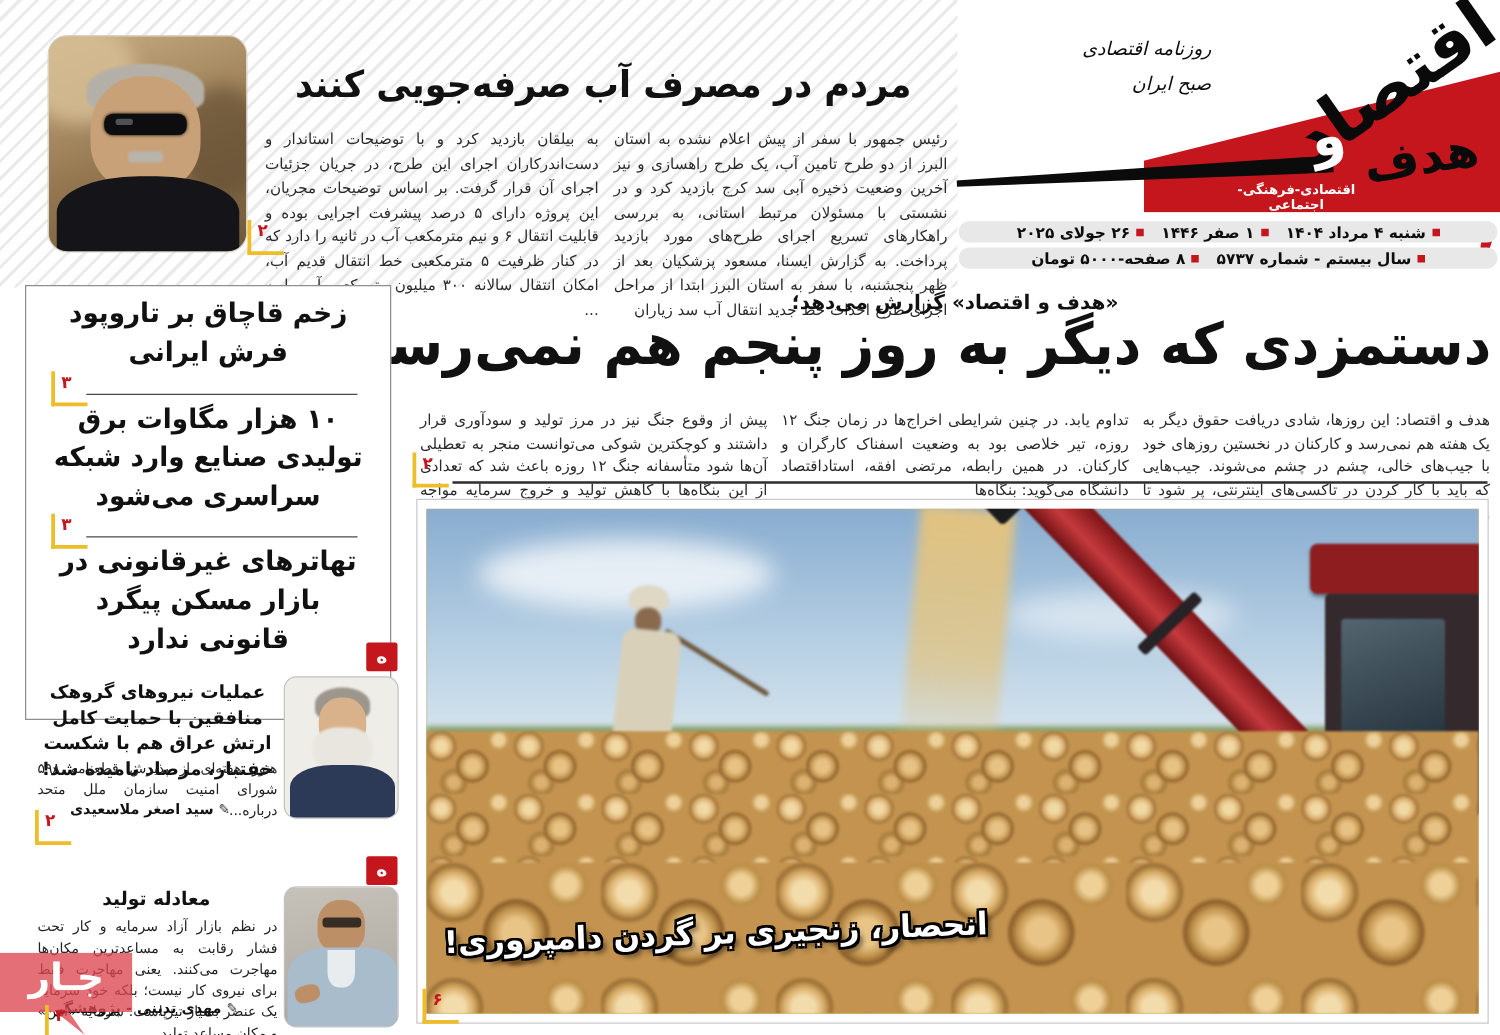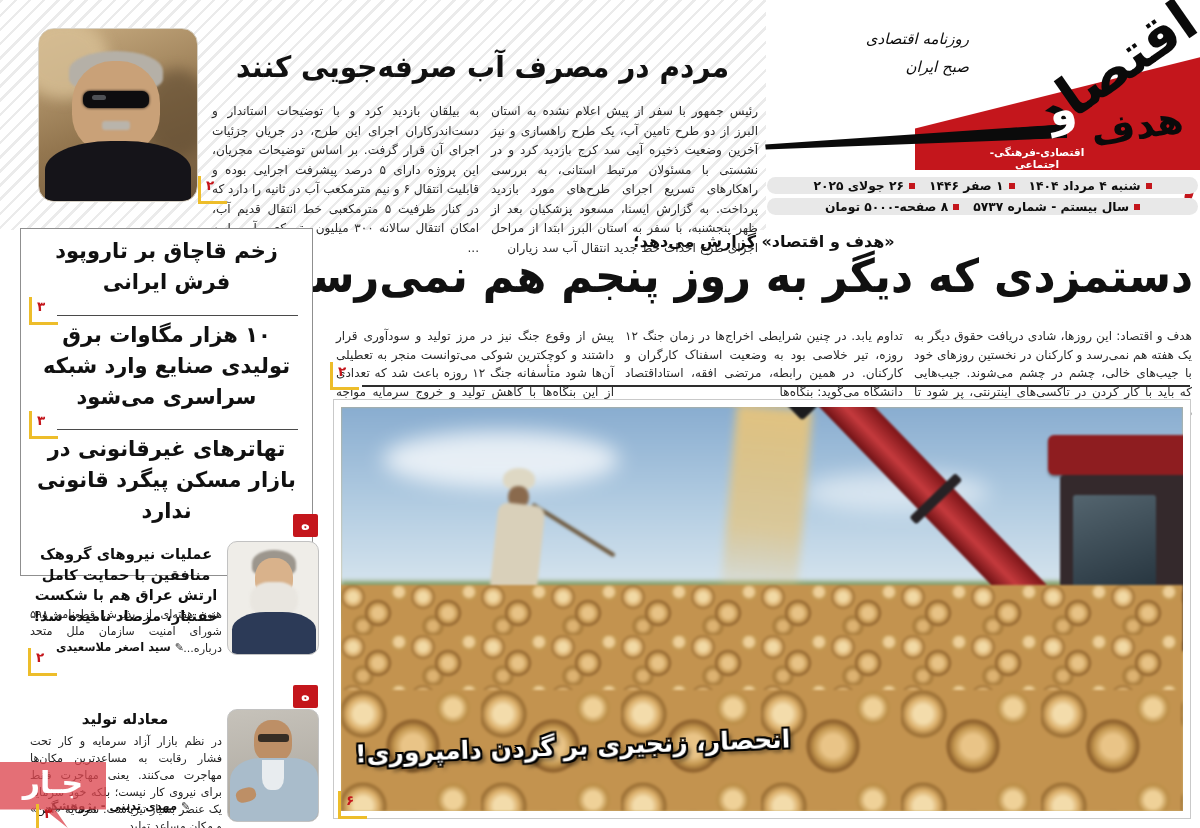--- a/index.html
+++ b/index.html
@@ -103,21 +103,21 @@
       radial-gradient(circle at 22px 24px,#f3dcab 0 9px,#d9ad68 16px,#9b6f34 22px,rgba(0,0,0,0) 25px),
       radial-gradient(circle at 72px 56px,#e9c487 0 11px,#c2954e 19px,#8c5f2b 25px,rgba(0,0,0,0) 28px),
       radial-gradient(circle at 112px 18px,#efd198 0 8px,#bd9049 15px,rgba(0,0,0,0) 19px);
     background-size:140px 92px;}
   .photo-caption{position:absolute;left:14px;bottom:50px;z-index:5;color:#fff;font-weight:bold;font-size:25px;
     transform:rotate(-2deg);direction:rtl;
     text-shadow:2px 2px 0 #000,-2px 2px 0 #000,2px -2px 0 #000,-2px -2px 0 #000,0 2px 0 #000,2px 0 0 #000,0 -2px 0 #000,-2px 0 0 #000,4px 4px 4px rgba(0,0,0,.5);}
   .photo-mark{left:4px;bottom:2px;top:auto;}
   
   .sidebox{left:20px;top:228px;width:293px;height:348px;border:1px solid #8f8f8f;background:#fff;
-    box-sizing:border-box;padding:8px 8px 0;overflow:hidden;}
+    box-sizing:border-box;padding:8px 20px 0;overflow:hidden;}
   .sb-headline{text-align:center;font-weight:bold;font-size:21px;line-height:1.42;letter-spacing:-.3px;transform:scaleY(1.03);}
   .sb-kicker{text-align:center;font-weight:bold;font-size:12.5px;margin-top:2px;}
   .mark-row{display:flex;direction:ltr;align-items:flex-end;height:24px;margin-top:1px;}
   .mrule{flex:1;height:0;border-bottom:1.5px solid #4a4a4a;margin:0 6px 6px 2px;}
   
   .sec-bar{display:flex;direction:rtl;align-items:center;left:30px;width:288px;height:23px;}
   .sec-logo{width:25px;height:23px;background:var(--red);color:#fff;font-weight:bold;font-size:15px;
     text-align:center;line-height:22px;border-radius:2px;}
   .sec-label-bar{flex:1;height:21px;background:#eaeaea;margin-right:3px;border-radius:11px 0 0 11px;
     font-weight:bold;font-size:14.5px;line-height:21px;padding:0 9px;box-sizing:border-box;color:#1c1c1c;}

